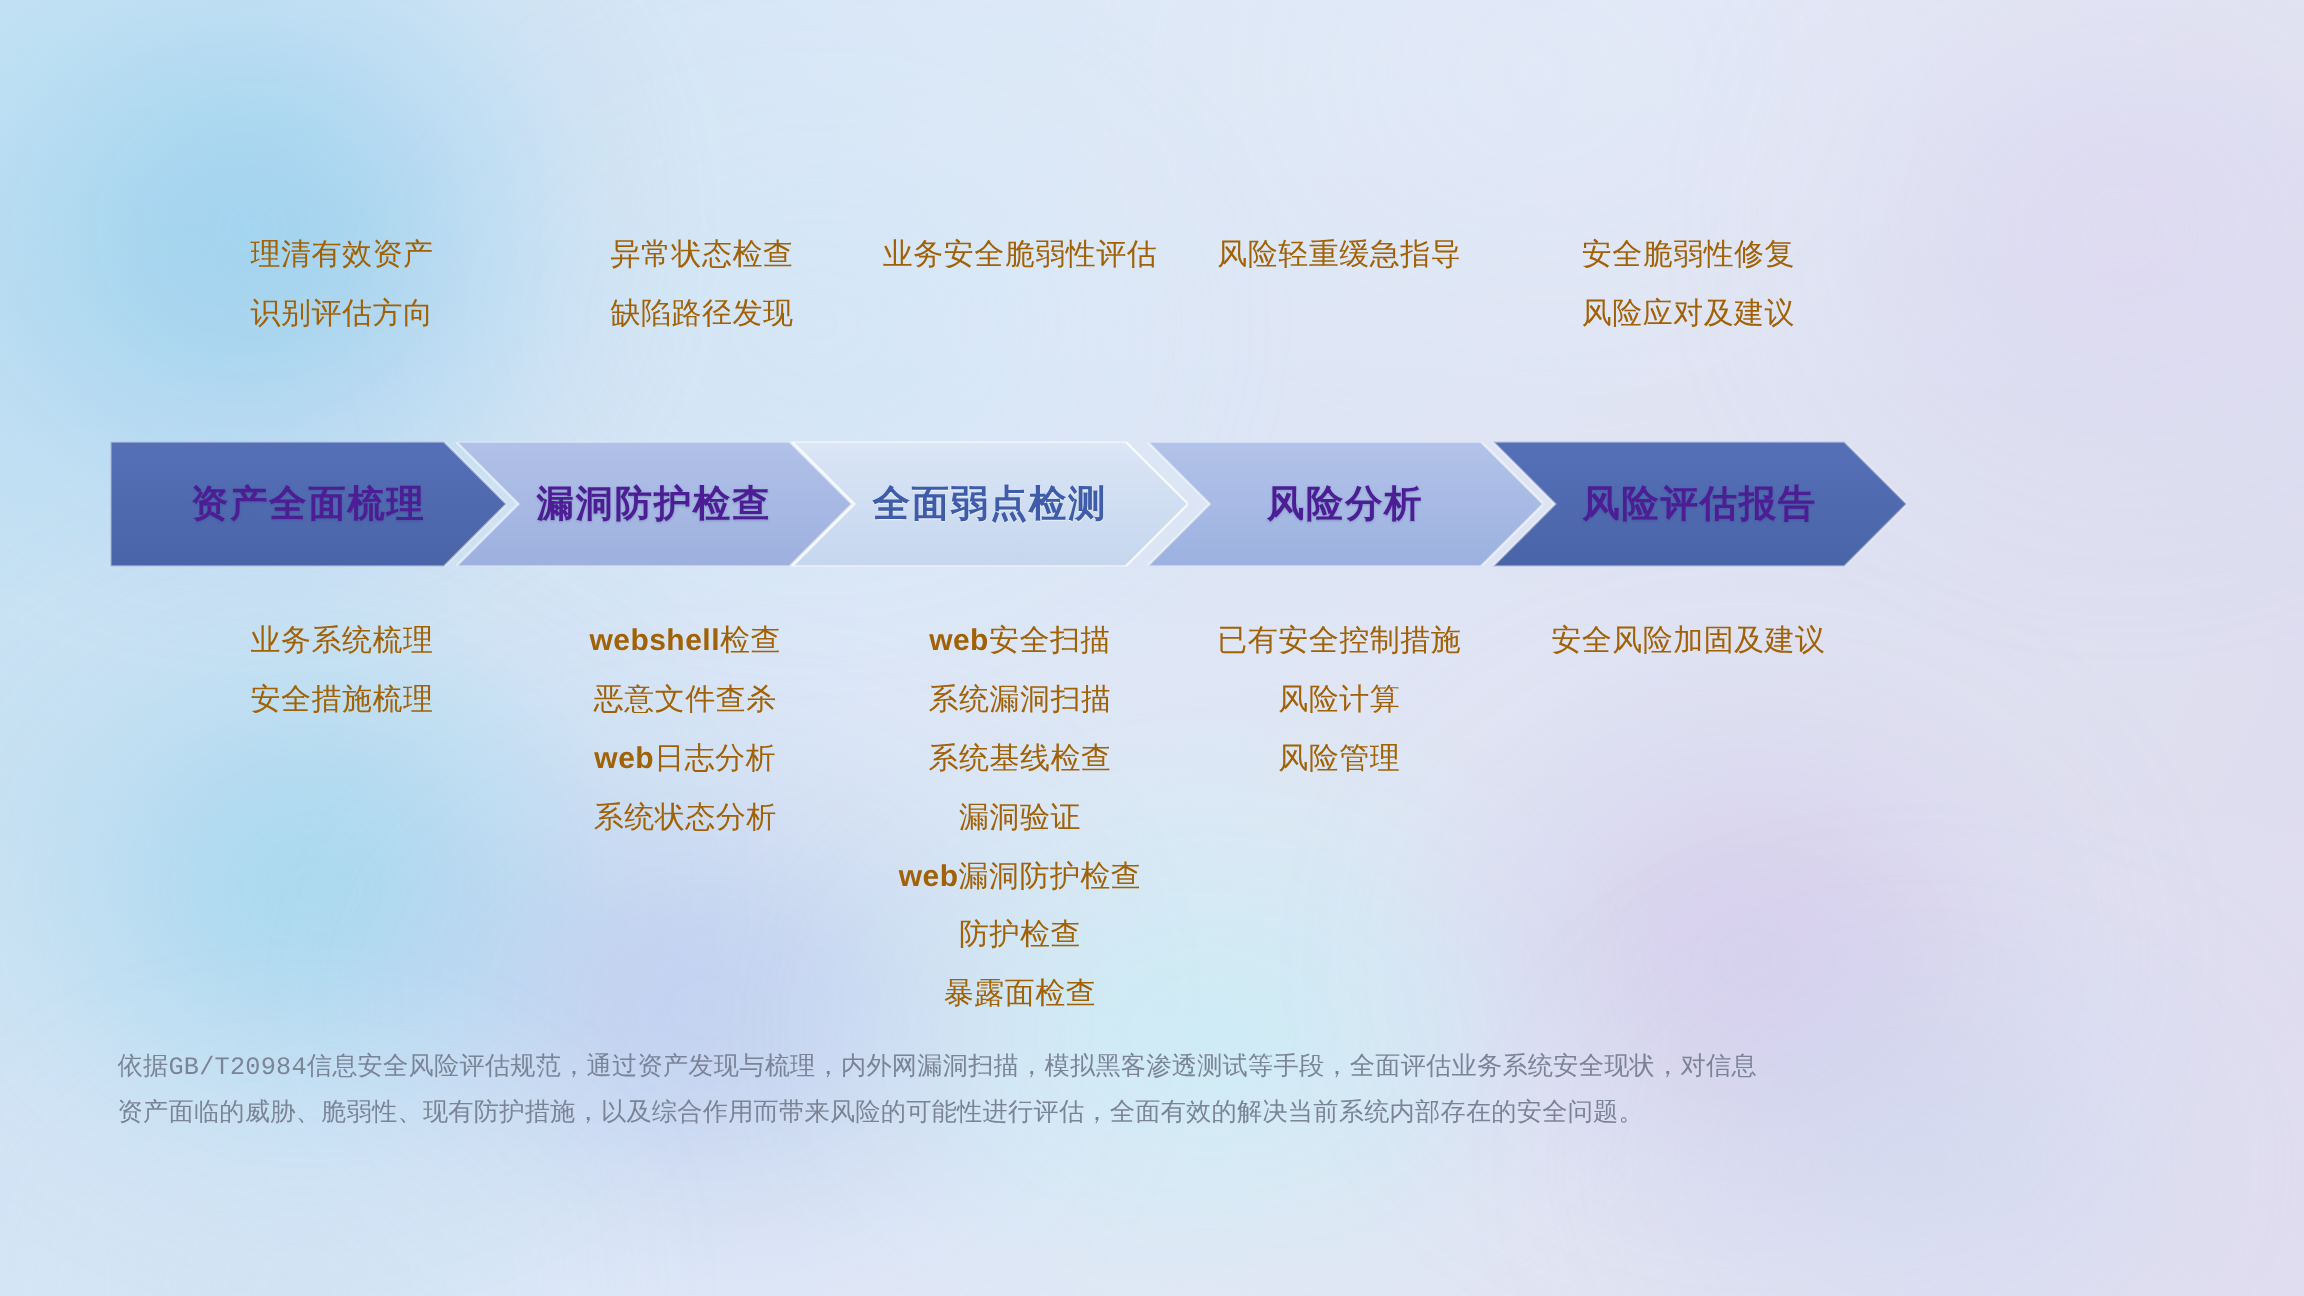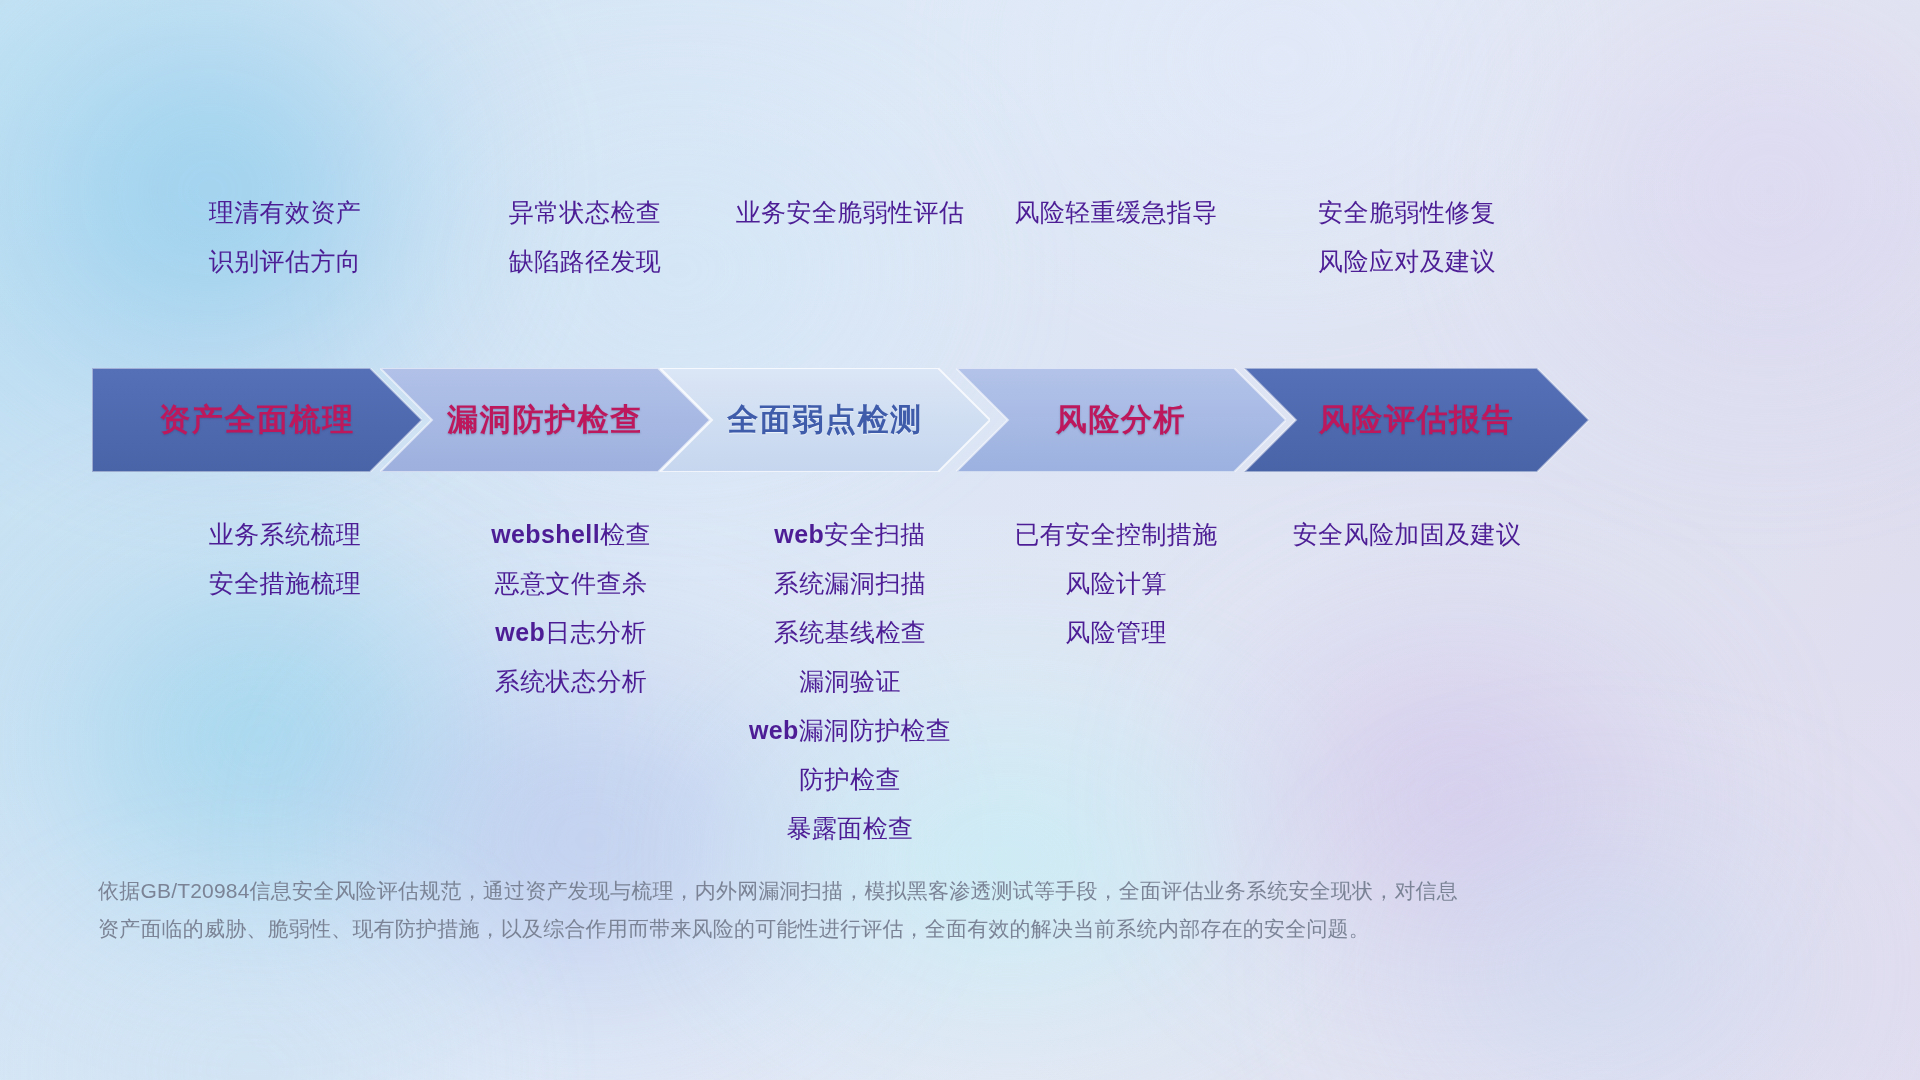--- a/index.html
+++ b/index.html
@@ -25,36 +25,36 @@
   #bg .b9{left:1250px;top:760px;width:700px;height:420px;background:radial-gradient(closest-side,#bcd2f0 0%,rgba(188,210,240,0) 74%);opacity:.7;}
   #bg .b10{left:-60px;top:880px;width:620px;height:380px;background:radial-gradient(closest-side,#b9d9ef 0%,rgba(185,217,239,0) 74%);opacity:.7;}
   #bg .veil{position:absolute;inset:0;background:linear-gradient(180deg,rgba(255,255,255,.10) 0%,rgba(255,255,255,0) 35%,rgba(255,255,255,.10) 100%);}
 
   
   #stage{position:absolute;inset:0;z-index:2;}
 
   
   .col-top,.col-bot{position:absolute;text-align:center;}
   .col-top .tline,.col-bot .bline{
-    color:#4c1d95;font-size:25px;line-height:49px;white-space:nowrap;
+    color:#a16207;font-size:25px;line-height:49px;white-space:nowrap;
     letter-spacing:.4px;
   }
   .col-bot .bline{font-size:25px;line-height:49px;}
   .col-bot .bline b{font-weight:700;}
 
   
   #band{position:absolute;left:0;top:368px;width:1920px;height:104px;}
   .chev{position:absolute;top:0;height:100%;display:flex;align-items:center;justify-content:center;}
   .chev .shape{position:absolute;inset:0;}
   .chev .lbl{position:relative;z-index:3;font-size:31px;font-weight:700;letter-spacing:1.6px;white-space:nowrap;}
-  .lbl.w{color:#be185d;text-shadow:0 1px 2px rgba(40,60,110,.30);}
+  .lbl.w{color:#4c1d95;text-shadow:0 1px 2px rgba(40,60,110,.30);}
   .lbl.b{color:#3f5cab;text-shadow:0 1px 1px rgba(255,255,255,.65);}
 
   
-  #footer{position:absolute;left:98px;top:872px;width:1510px;}
+  #footer{position:absolute;left:98px;top:872px;width:1510px;font-family:Liberation Mono, monospace;}
   #footer p{margin:0;color:#7b8496;font-size:21px;line-height:38px;letter-spacing:.2px;}
 </style>
 </head>
 <body>
 
 <div id="bg">
   <div class="base"></div>
   <div class="bl b7"></div>
     <div class="bl b8"></div>
     <div class="bl b6"></div>

